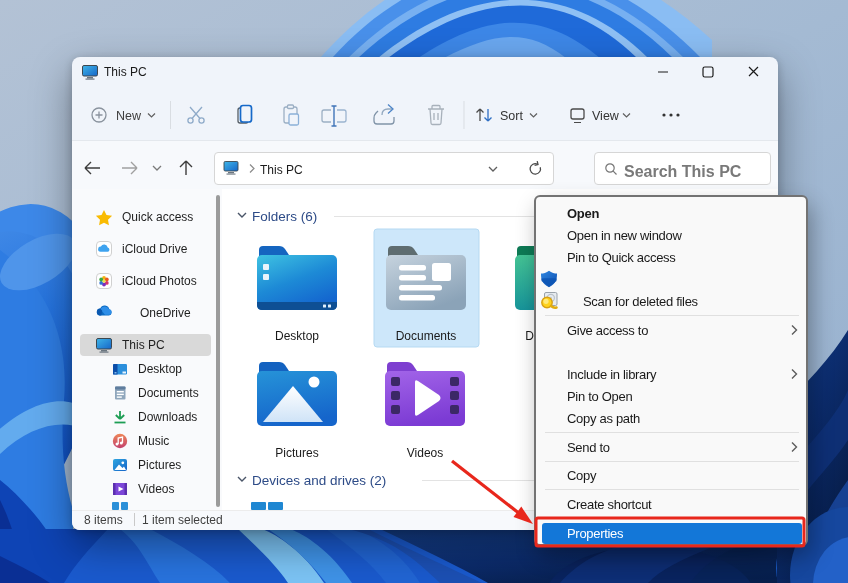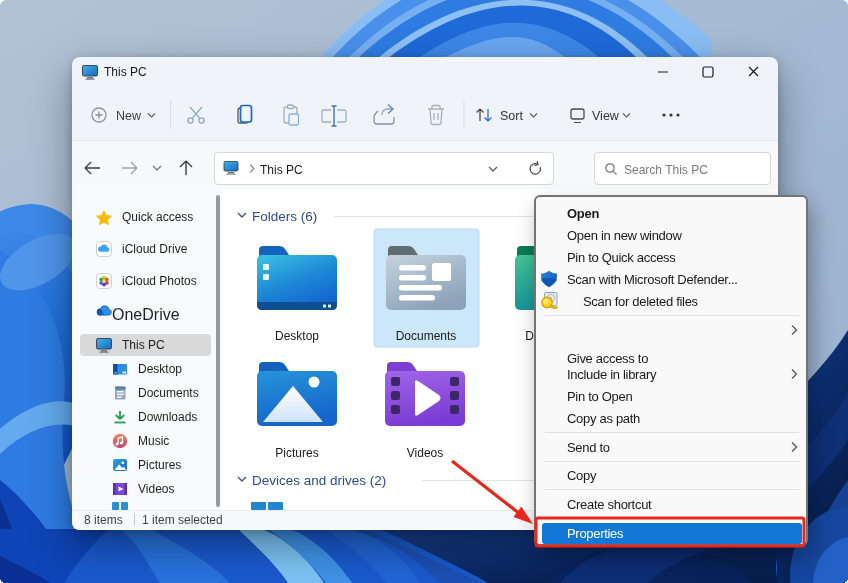--- a/index.html
+++ b/index.html
@@ -1,17 +1,17 @@
 <!DOCTYPE html>
 <html><head>
 <meta charset="utf-8">
 <style>
   html,body{margin:0;padding:0;width:848px;height:583px;overflow:hidden;
     font-family:"Liberation Sans",sans-serif;}
-  #stage{position:relative;width:848px;height:583px;overflow:hidden;border-radius:6px;}
+  #stage{position:relative;width:848px;height:583px;overflow:hidden;}
   .abs{position:absolute;}
 </style>
 </head>
 <body>
 <div id="stage">
 
 <svg class="abs" width="848" height="583" viewBox="0 0 848 583" style="left:0;top:0">
   <defs>
     <linearGradient id="sky" x1="0" y1="0" x2="0.85" y2="1">
       <stop offset="0" stop-color="#b3c2d5"></stop>
@@ -211,21 +211,21 @@
   <svg class="abs" style="left:410px;top:103px" width="70" height="18" viewBox="0 0 70 18">
     <path d="M7,7 L11,11 L15,7" stroke="#5f5f5f" fill="none" stroke-width="1.3"></path>
     <path d="M58.2,7.2 A5.2,5.2 0 1 1 55.5,4.2" stroke="#4a4a4a" fill="none" stroke-width="1.3"></path>
     <path d="M55.2,1.2 L56,4.6 L52.6,5.4" stroke="#4a4a4a" fill="none" stroke-width="1.3"></path>
   </svg>
   <div class="abs" style="left:522px;top:95px;width:177px;height:33px;background:#fff;border:1px solid #d6d6d6;border-radius:4px;box-sizing:border-box;"></div>
   <svg class="abs" style="left:530px;top:103px" width="20" height="18" viewBox="0 0 20 18">
     <circle cx="8" cy="8" r="4.2" stroke="#767676" fill="none" stroke-width="1.2"></circle>
     <line x1="11.2" y1="11.2" x2="14.5" y2="14.5" stroke="#767676" stroke-width="1.2"></line>
   </svg>
-  <div class="abs" style="left:552px;top:106px;font-size:12px;color:#797979;">Search This PC</div>
+  <div class="abs" style="left:552px;top:106px;font-size:16px;color:#797979;font-weight:bold;">Search This PC</div>
 
   
   <div class="abs" style="left:0;top:132px;width:706px;height:321px;background:#ffffff;"></div>
   <div class="abs" style="left:0;top:132px;width:150px;height:321px;background:#f9fafc;"></div>
   <div class="abs" style="left:144px;top:138px;width:4px;height:312px;background:#9b9b9b;border-radius:2px;"></div>
 
   
   <div class="abs" style="left:0;top:453px;width:706px;height:20px;background:#f7f9fc;border-top:1px solid #ececec;box-sizing:border-box;"></div>
   <div class="abs" style="left:12px;top:456px;font-size:12px;color:#3f3f3f;">8 items</div>
   <div class="abs" style="left:62px;top:456px;width:1px;height:13px;background:#c9c9c9;"></div>
@@ -316,21 +316,21 @@
       <rect x="12.5" y="2" width="2.5" height="12" fill="#5b2fae"></rect>
       <path d="M6.5,5.5 L11.5,8 L6.5,10.5 Z" fill="#fff"></path>
     </g>
 
     <rect x="40" y="313" width="7" height="8" rx="1" fill="#2b8fd8"></rect>
     <rect x="49" y="313" width="7" height="8" rx="1" fill="#2b8fd8"></rect>
   </svg>
   <div class="abs" style="left:50px;top:153px;font-size:12px;color:#1f1f1f;">Quick access</div>
   <div class="abs" style="left:50px;top:185px;font-size:12px;color:#1f1f1f;">iCloud Drive</div>
   <div class="abs" style="left:50px;top:217px;font-size:12px;color:#1f1f1f;">iCloud Photos</div>
-  <div class="abs" style="left:40px;top:249px;font-size:16px;color:#1f1f1f;">OneDrive</div>
+  <div class="abs" style="left:68px;top:249px;font-size:12px;color:#1f1f1f;">OneDrive</div>
   <div class="abs" style="left:50px;top:281px;font-size:12px;color:#1f1f1f;">This PC</div>
   <div class="abs" style="left:66px;top:305px;font-size:12px;color:#1f1f1f;">Desktop</div>
   <div class="abs" style="left:66px;top:329px;font-size:12px;color:#1f1f1f;">Documents</div>
   <div class="abs" style="left:66px;top:353px;font-size:12px;color:#1f1f1f;">Downloads</div>
   <div class="abs" style="left:66px;top:377px;font-size:12px;color:#1f1f1f;">Music</div>
   <div class="abs" style="left:66px;top:401px;font-size:12px;color:#1f1f1f;">Pictures</div>
   <div class="abs" style="left:66px;top:425px;font-size:12px;color:#1f1f1f;">Videos</div>
   
   <svg class="abs" style="left:150px;top:132px" width="556" height="321" viewBox="0 0 556 321">
     <defs>
@@ -422,24 +422,23 @@
 
     <rect x="29" y="313" width="15" height="8" rx="1" fill="#1f87d2"></rect>
     <rect x="46" y="313" width="15" height="8" rx="1" fill="#1f87d2"></rect>
   </svg>
 </div>
 
 <div class="abs" id="menu" style="left:534px;top:195px;width:274px;height:351px;background:#f9f9f9;border:2px solid #737373;border-radius:6px;box-shadow:4px 10px 22px rgba(0,0,0,0.3);box-sizing:border-box;font-size:13px;letter-spacing:-0.3px;color:#1a1a1a;">
   <div class="abs" style="left:31px;top:9px;font-weight:bold;">Open</div>
   <div class="abs" style="left:31px;top:31px;">Open in new window</div>
   <div class="abs" style="left:31px;top:53px;">Pin to Quick access</div>
-  <div class="abs" style="left:31px;top:75px;">Scan with Microsoft Defender...</div>
   <div class="abs" style="left:31px;top:97px;margin-left:16px;">Scan for deleted files</div>
   <div class="abs" style="left:9px;top:118px;width:254px;height:1px;background:#e0e0e0;"></div>
-  <div class="abs" style="left:31px;top:126px;margin-top:28px;">Give access to</div>
+  <div class="abs" style="left:31px;top:126px;">Give access to</div>
   <div class="abs" style="left:31px;top:170px;">Include in library</div>
   <div class="abs" style="left:31px;top:192px;">Pin to Open</div>
   <div class="abs" style="left:31px;top:214px;">Copy as path</div>
   <div class="abs" style="left:9px;top:235px;width:254px;height:1px;background:#e0e0e0;"></div>
   <div class="abs" style="left:31px;top:243px;">Send to</div>
   <div class="abs" style="left:9px;top:264px;width:254px;height:1px;background:#e0e0e0;"></div>
   <div class="abs" style="left:31px;top:271px;">Copy</div>
   <div class="abs" style="left:9px;top:292px;width:254px;height:1px;background:#e0e0e0;"></div>
   <div class="abs" style="left:31px;top:300px;">Create shortcut</div>
   <div class="abs" style="left:9px;top:320px;width:254px;height:1px;background:#e0e0e0;"></div>

